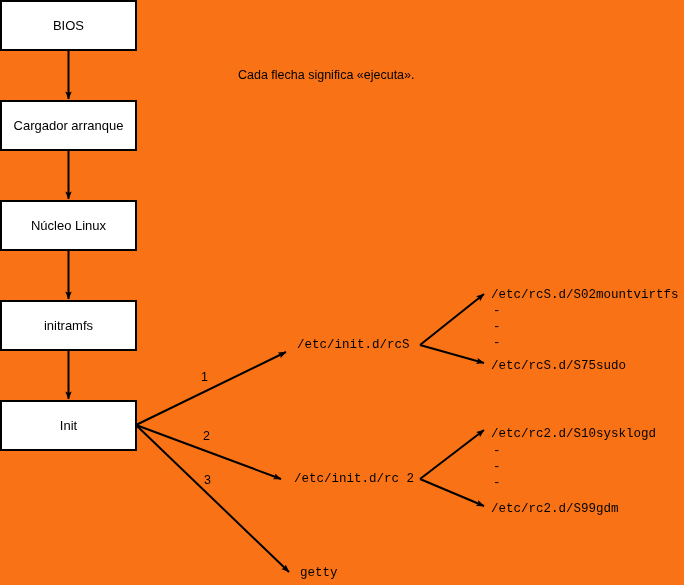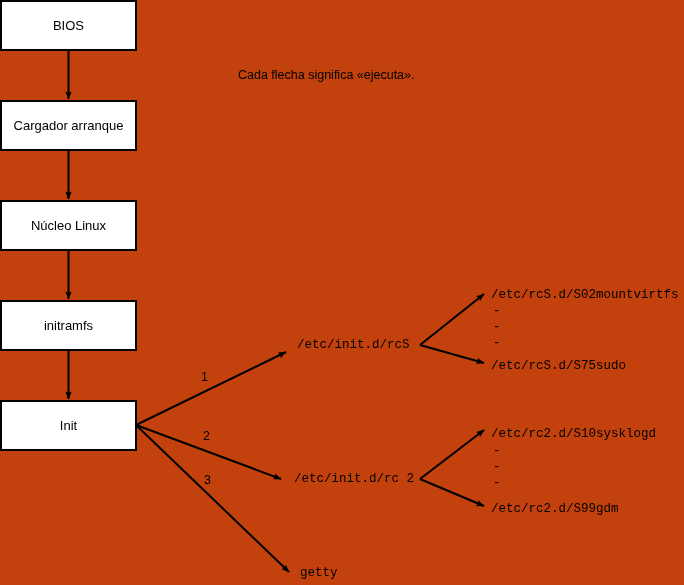--- a/index.html
+++ b/index.html
@@ -11,21 +11,21 @@
   body {
     width: 684px;
     height: 585px;
     overflow: hidden;
     font-family: "Liberation Sans", sans-serif;
   }
   #diagram-root {
     position: relative;
     width: 684px;
     height: 585px;
-    background: #c2410c;
+    background: #f97316;
   }
   svg#boot-diagram {
     display: block;
     width: 684px;
     height: 585px;
   }
   .box-rect {
     fill: #ffffff;
     stroke: #000000;
     stroke-width: 2;

